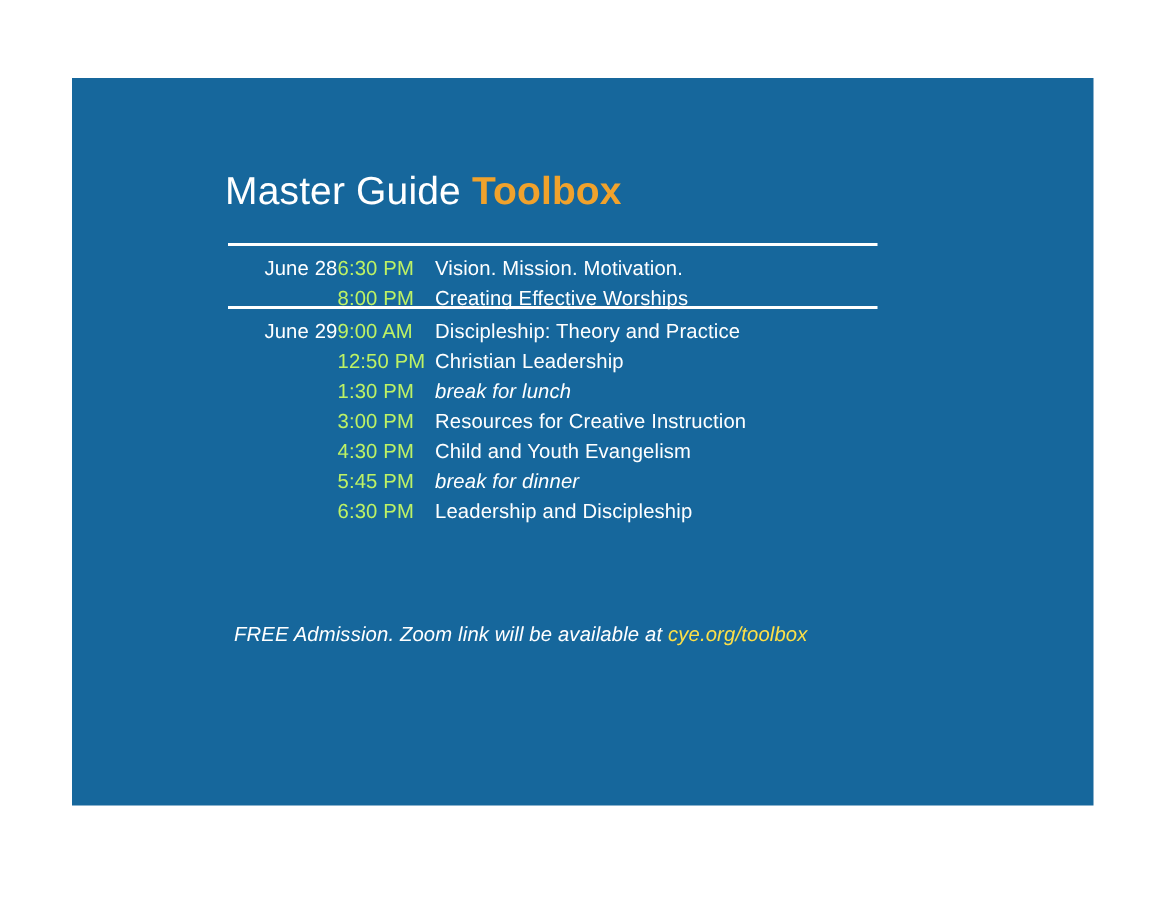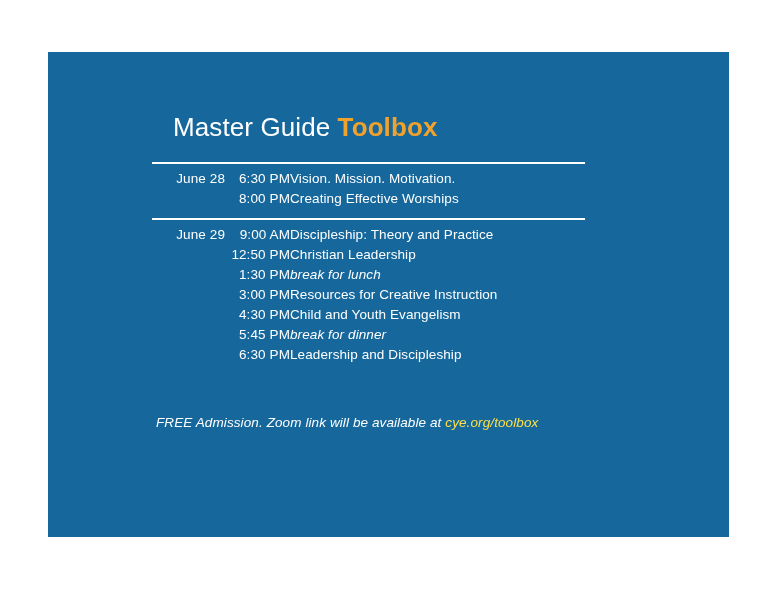--- a/index.html
+++ b/index.html
@@ -26,41 +26,41 @@
     position: absolute;
     left: 48px;
     top: 52px;
     width: 681px;
     height: 485px;
     background: #16679c;
   }
 
   #slide-title {
     position: absolute;
-    left: 125px;
+    left: 102px;
     top: 60px;
     font-size: 26px;
     line-height: 30px;
     letter-spacing: 0.1px;
     color: #ffffff;
     font-weight: 400;
     white-space: nowrap;
   }
   #slide-title .title-accent {
     color: #f0a22c;
     font-weight: 700;
   }
 
   .schedule-block {
     position: absolute;
     left: 104px;
     width: 434px;
   }
   #schedule-block-1 { top: 110px; }
-  #schedule-block-2 { top: 166px; }
+  #schedule-block-2 { top: 152px; }
 
   .block-rule {
     height: 2px;
     background: #ffffff;
     width: 433px;
     margin: 0;
   }
 
   .block-rows {
     margin-top: 7px;
@@ -79,24 +79,24 @@
     text-align: right;
     font-size: 13.5px;
     font-weight: 400;
     color: #ffffff;
     letter-spacing: 0.1px;
   }
 
   .row-time {
     width: 65px;
     flex: 0 0 65px;
-    text-align: right;
+    text-align: left;
     font-size: 13.5px;
     font-weight: 400;
-    color: #ffffff;
+    color: #bef264;
     letter-spacing: 0.1px;
   }
 
   .row-title {
     flex: 1 1 auto;
     font-size: 13.5px;
     font-weight: 400;
     color: #ffffff;
     letter-spacing: 0.1px;
   }

